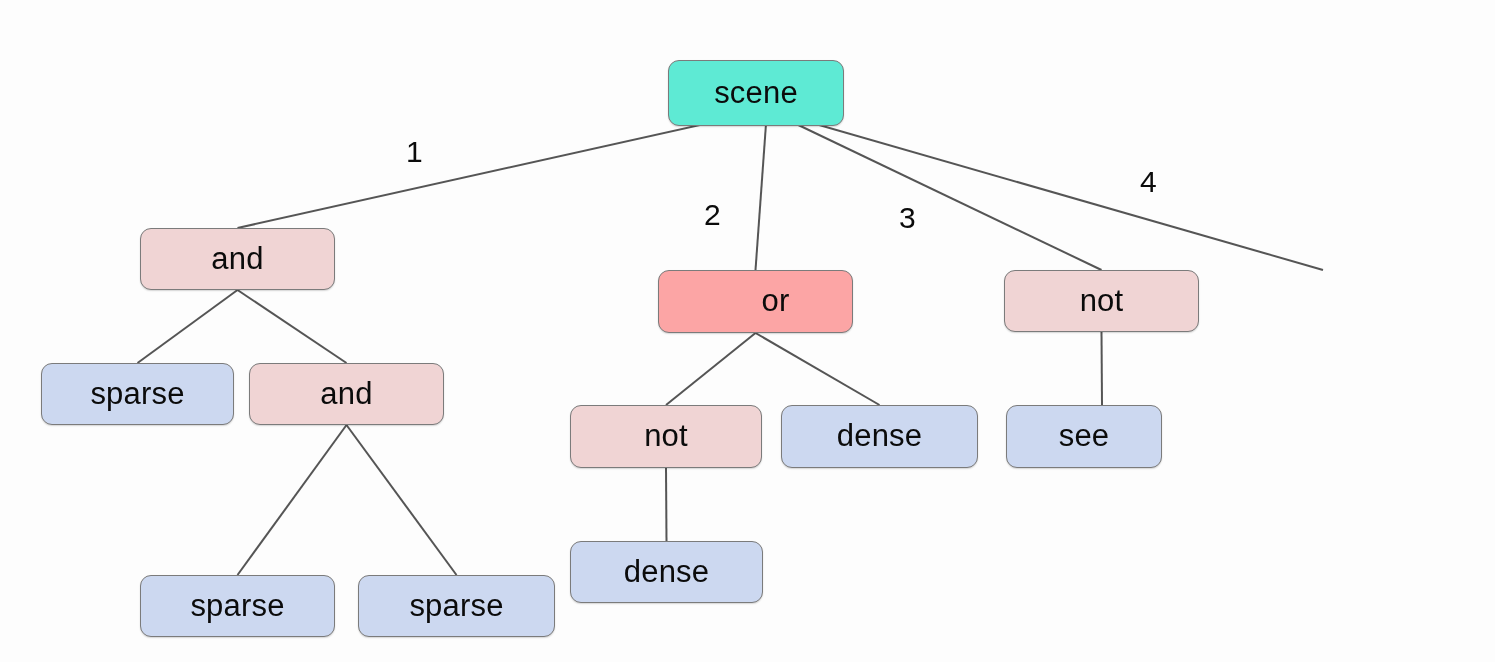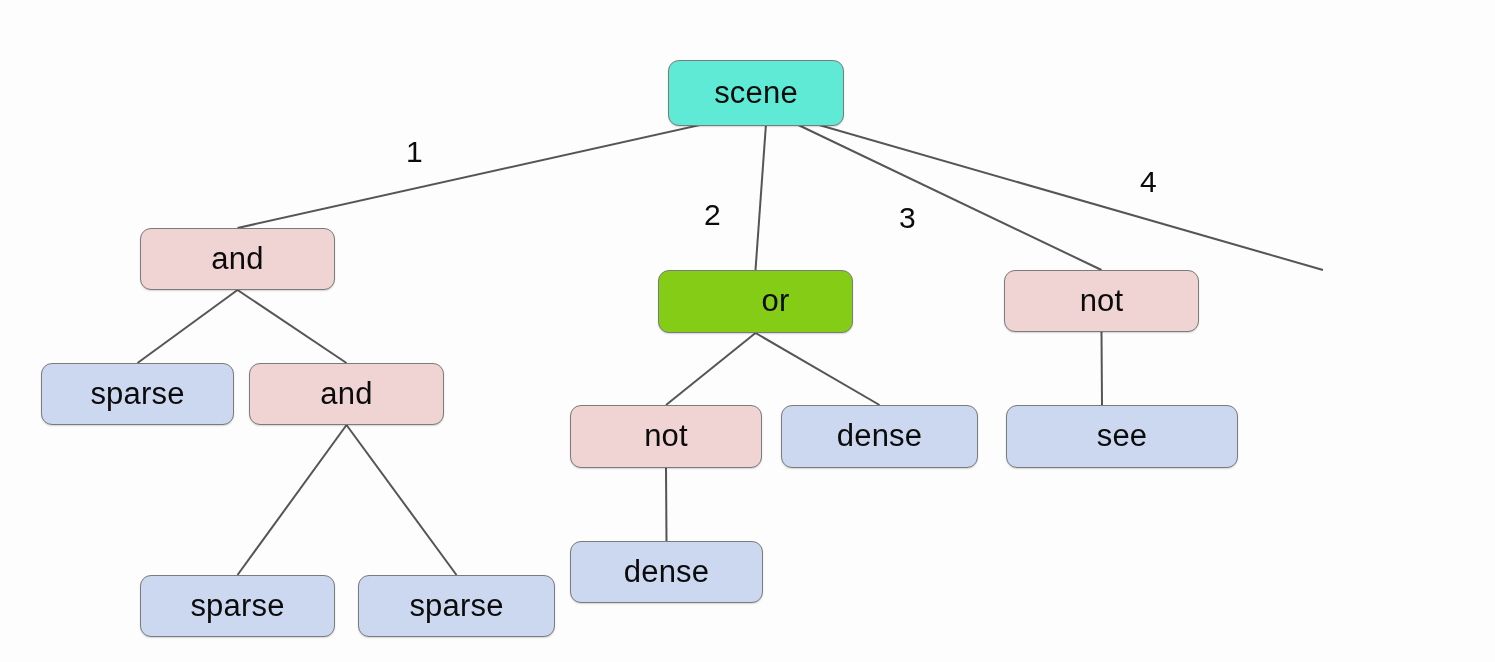--- a/index.html
+++ b/index.html
@@ -66,39 +66,39 @@
       <line x1="755.5" y1="333" x2="879.5" y2="405" stroke="#555555" stroke-width="2"></line>
       <line x1="666" y1="468" x2="666.5" y2="541" stroke="#555555" stroke-width="2"></line>
       <line x1="1101.5" y1="332" x2="1102" y2="405" stroke="#555555" stroke-width="2"></line>
     </svg>
 <div class="node" style="left: 668px; top: 44px; width: 176px; height: 66px; background: #5eead4; border-color: rgb(123, 123, 123); margin-top: 16px;">
       <span class="node-label">scene</span>
     </div>
     <div class="node" style="left: 140px; top: 228px; width: 195px; height: 62px; background: rgb(240, 212, 212); border-color: rgb(123, 123, 123);">
       <span class="node-label">and</span>
     </div>
-    <div class="node" style="left: 658px; top: 270px; width: 195px; height: 63px; background: #84cc16; border-color: rgb(123, 123, 123); padding-left: 40px;">
+    <div class="node" style="left: 658px; top: 270px; width: 195px; height: 63px; background: #fca5a5; border-color: rgb(123, 123, 123); padding-left: 40px;">
       <span class="node-label">or</span>
     </div>
     <div class="node" style="left: 1004px; top: 270px; width: 195px; height: 62px; background: rgb(240, 212, 212); border-color: rgb(123, 123, 123);">
       <span class="node-label">not</span>
     </div>
     <div class="node" style="left: 41px; top: 363px; width: 193px; height: 62px; background: rgb(204, 216, 240); border-color: rgb(123, 123, 123);">
       <span class="node-label">sparse</span>
     </div>
     <div class="node" style="left: 249px; top: 363px; width: 195px; height: 62px; background: rgb(240, 212, 212); border-color: rgb(123, 123, 123);">
       <span class="node-label">and</span>
     </div>
     <div class="node" style="left: 570px; top: 405px; width: 192px; height: 63px; background: rgb(240, 212, 212); border-color: rgb(123, 123, 123);">
       <span class="node-label">not</span>
     </div>
     <div class="node" style="left: 781px; top: 405px; width: 197px; height: 63px; background: rgb(204, 216, 240); border-color: rgb(123, 123, 123);">
       <span class="node-label">dense</span>
     </div>
-    <div class="node" style="left: 1006px; top: 405px; width: 232px; height: 63px; background: rgb(204, 216, 240); border-color: rgb(123, 123, 123);">
+    <div class="node" style="left: 1006px; top: 405px; width: 156px; height: 63px; background: rgb(204, 216, 240); border-color: rgb(123, 123, 123);">
       <span class="node-label">see</span>
     </div>
     <div class="node" style="left: 140px; top: 575px; width: 195px; height: 62px; background: rgb(204, 216, 240); border-color: rgb(123, 123, 123);">
       <span class="node-label">sparse</span>
     </div>
     <div class="node" style="left: 358px; top: 575px; width: 197px; height: 62px; background: rgb(204, 216, 240); border-color: rgb(123, 123, 123);">
       <span class="node-label">sparse</span>
     </div>
     <div class="node" style="left: 570px; top: 541px; width: 193px; height: 62px; background: rgb(204, 216, 240); border-color: rgb(123, 123, 123);">
       <span class="node-label">dense</span>

